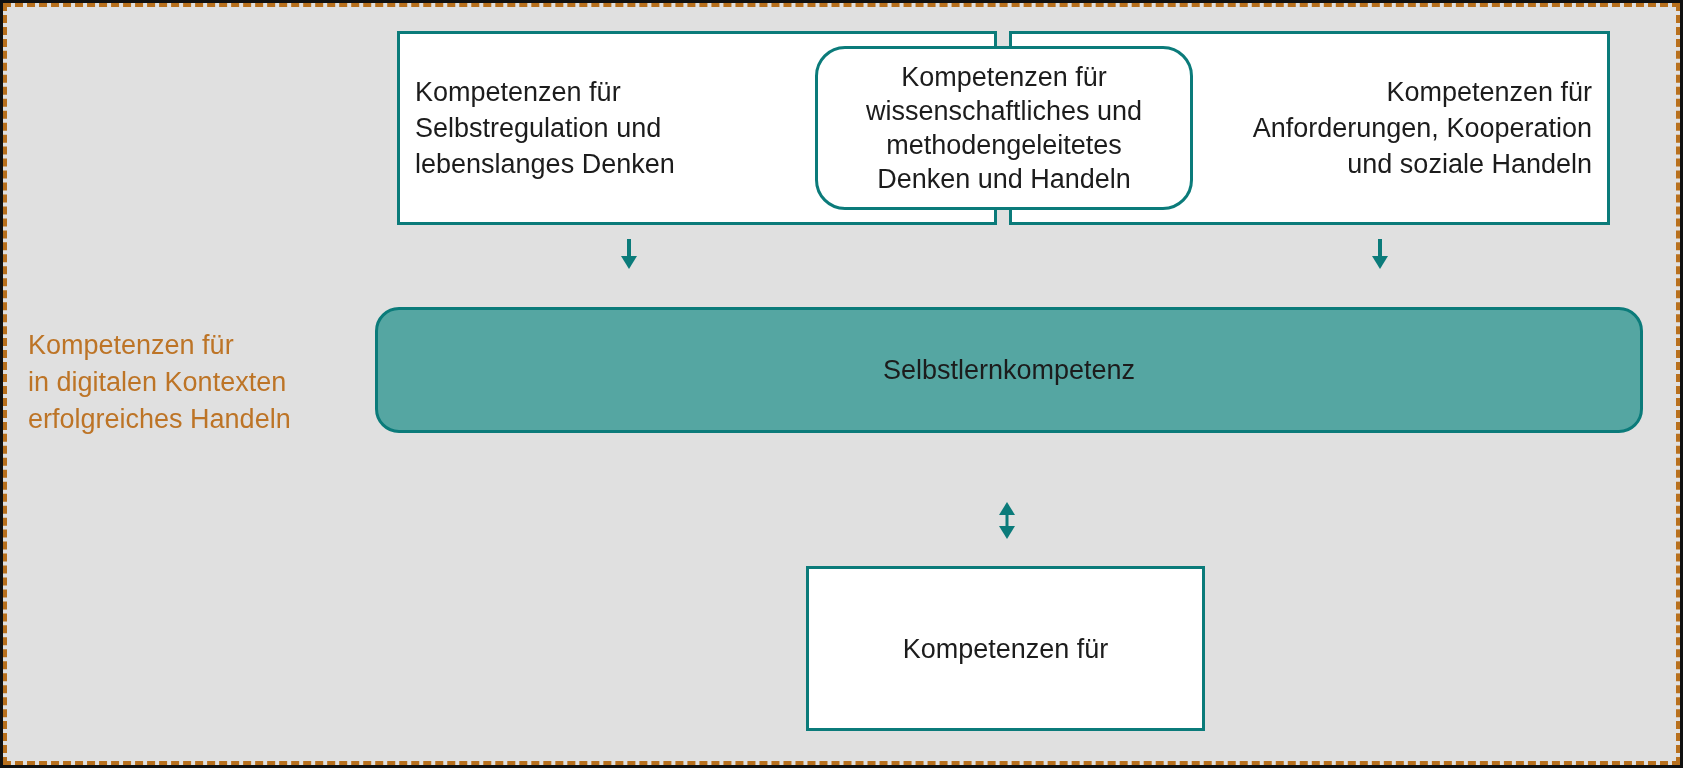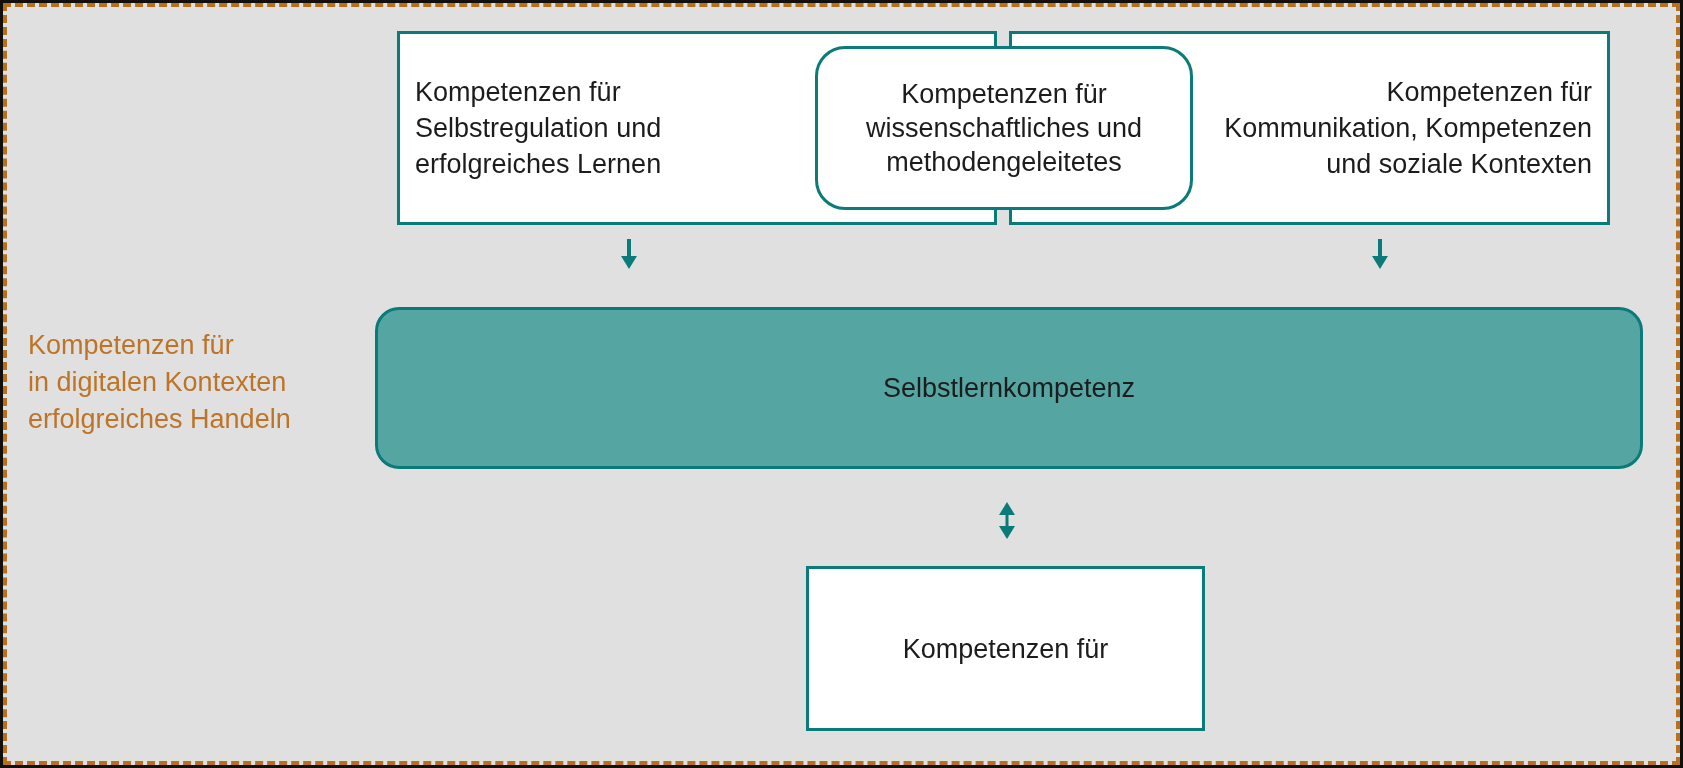--- a/index.html
+++ b/index.html
@@ -39,21 +39,21 @@
   .rect-right {
     left: 1006px; top: 28px; width: 601px; height: 194px;
     padding-right: 15px; align-items: flex-end; text-align: right;
   }
   .pill {
     left: 812px; top: 43px; width: 378px; height: 164px;
     border-radius: 30px; align-items: center; text-align: center;
     line-height: 34px; z-index: 2;
   }
   .teal-box {
-    left: 372px; top: 304px; width: 1268px; height: 162px;
+    left: 372px; top: 304px; width: 1268px; height: 126px;
     border-radius: 24px; background: #55a6a2;
     align-items: center; text-align: center;
   }
   .bottom-box {
     left: 803px; top: 563px; width: 399px; height: 165px;
     align-items: center; text-align: center;
   }
   .side-label {
     position: absolute;
     left: 25px; top: 324px;
@@ -74,33 +74,34 @@
 
   <div class="side-label">
     <div>Kompetenzen für</div>
     <div>in digitalen Kontexten</div>
     <div>erfolgreiches Handeln</div>
   </div>
 
   <div class="box rect-left">
     <div>Kompetenzen für</div>
     <div>Selbstregulation und</div>
-    <div>erfolgreiches Lernen</div>
+    <div>lebenslanges Denken</div>
   </div>
 
   <div class="box rect-right">
     <div>Kompetenzen für</div>
-    <div>Kommunikation, Kompetenzen</div>
-    <div>und soziale Kontexten</div>
+    <div>Anforderungen, Kooperation</div>
+    <div>und soziale Handeln</div>
   </div>
 
   <div class="box pill">
     <div>Kompetenzen für</div>
     <div>wissenschaftliches und</div>
     <div>methodengeleitetes</div>
+    <div>Denken und Handeln</div>
   </div>
 
   <div class="arrow" style="left:617px; top:236px;">
     <svg width="18" height="30" viewBox="0 0 18 30">
       <rect class="arrow-fill" x="7" y="0" width="4" height="19"></rect>
       <polygon class="arrow-fill" points="1,17 17,17 9,30"></polygon>
     </svg>
   </div>
 
   <div class="arrow" style="left:1368px; top:236px;">

